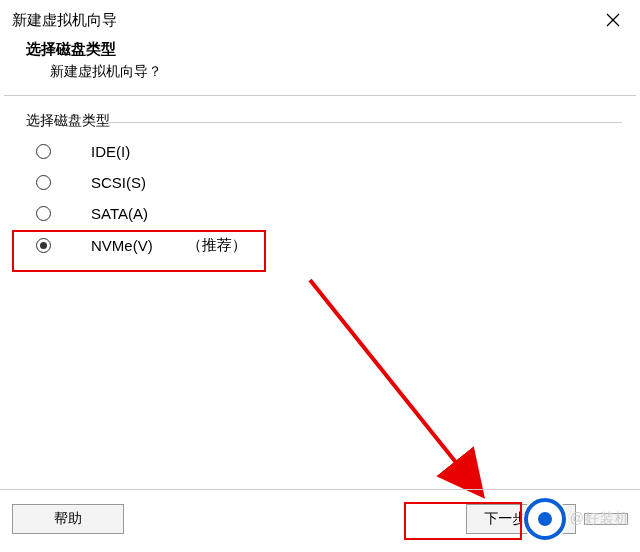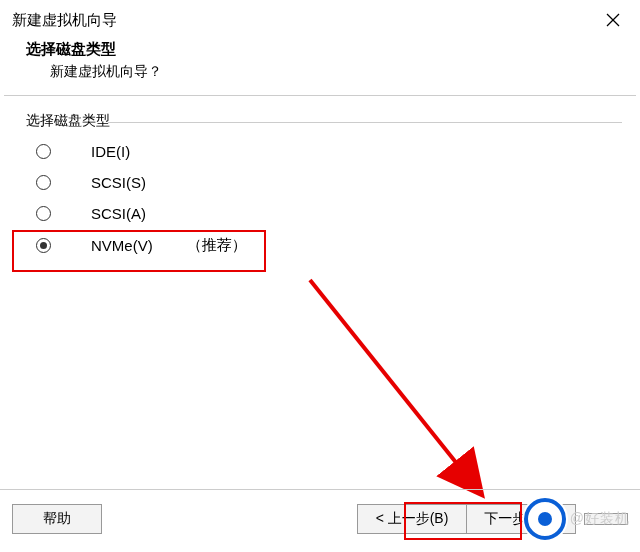--- a/index.html
+++ b/index.html
@@ -111,21 +111,21 @@
     }
     .btn {
       border: 1px solid #999;
       background: #f3f3f3;
       padding: 5px 0;
       font-size: 14px;
       font-family: inherit;
       cursor: pointer;
       text-align: center;
     }
-    .btn-help { width: 90px; }
+    .btn-help { width: 112px; }
     .spacer { flex: 1; }
     .btn-back { width: 110px; margin-right: -1px; }
     .btn-next { width: 110px; }
     .btn-cancel { width: 44px; margin-left: 8px; position: relative; }
     .red-box-next {
       position: absolute;
       border: 2px solid #e60000;
       pointer-events: none;
       left: 404px;
       bottom: 12px;
@@ -200,21 +200,21 @@
       <div class="radio-row">
         <label>
           <span class="radio-circle"></span>
           <span>SCSI(S)</span>
         </label>
       </div>
 
       <div class="radio-row">
         <label>
           <span class="radio-circle"></span>
-          <span>SCSI(A)</span>
+          <span>SATA(A)</span>
         </label>
       </div>
 
       <div class="radio-row">
         <label>
           <span class="radio-circle selected"></span>
           <span>NVMe(V)</span>
         </label>
         <span class="recommend">（推荐）</span>
       </div>
@@ -230,21 +230,20 @@
     <marker id="ah" markerWidth="12" markerHeight="12" refX="6" refY="6" orient="auto">
       <path d="M0,0 L12,6 L0,12 Z" fill="#e60000"></path>
     </marker>
   </defs>
   <line x1="10" y1="10" x2="170" y2="210" stroke="#e60000" stroke-width="4" marker-end="url(#ah)"></line>
 </svg>
 
 <div class="footer">
   <button class="btn btn-help">帮助</button>
   <div class="spacer"></div>
-  <button class="btn btn-back">&lt; 上一步(B)</button>
   <button class="btn btn-next">下一步(N) &gt;</button>
   <button class="btn btn-cancel"></button>
 </div>
 
 <div class="red-box-next"></div>
 
 <div class="watermark">
   <div class="wm-circle"></div>
   <span class="wm-text">@好装机</span>
 </div>

